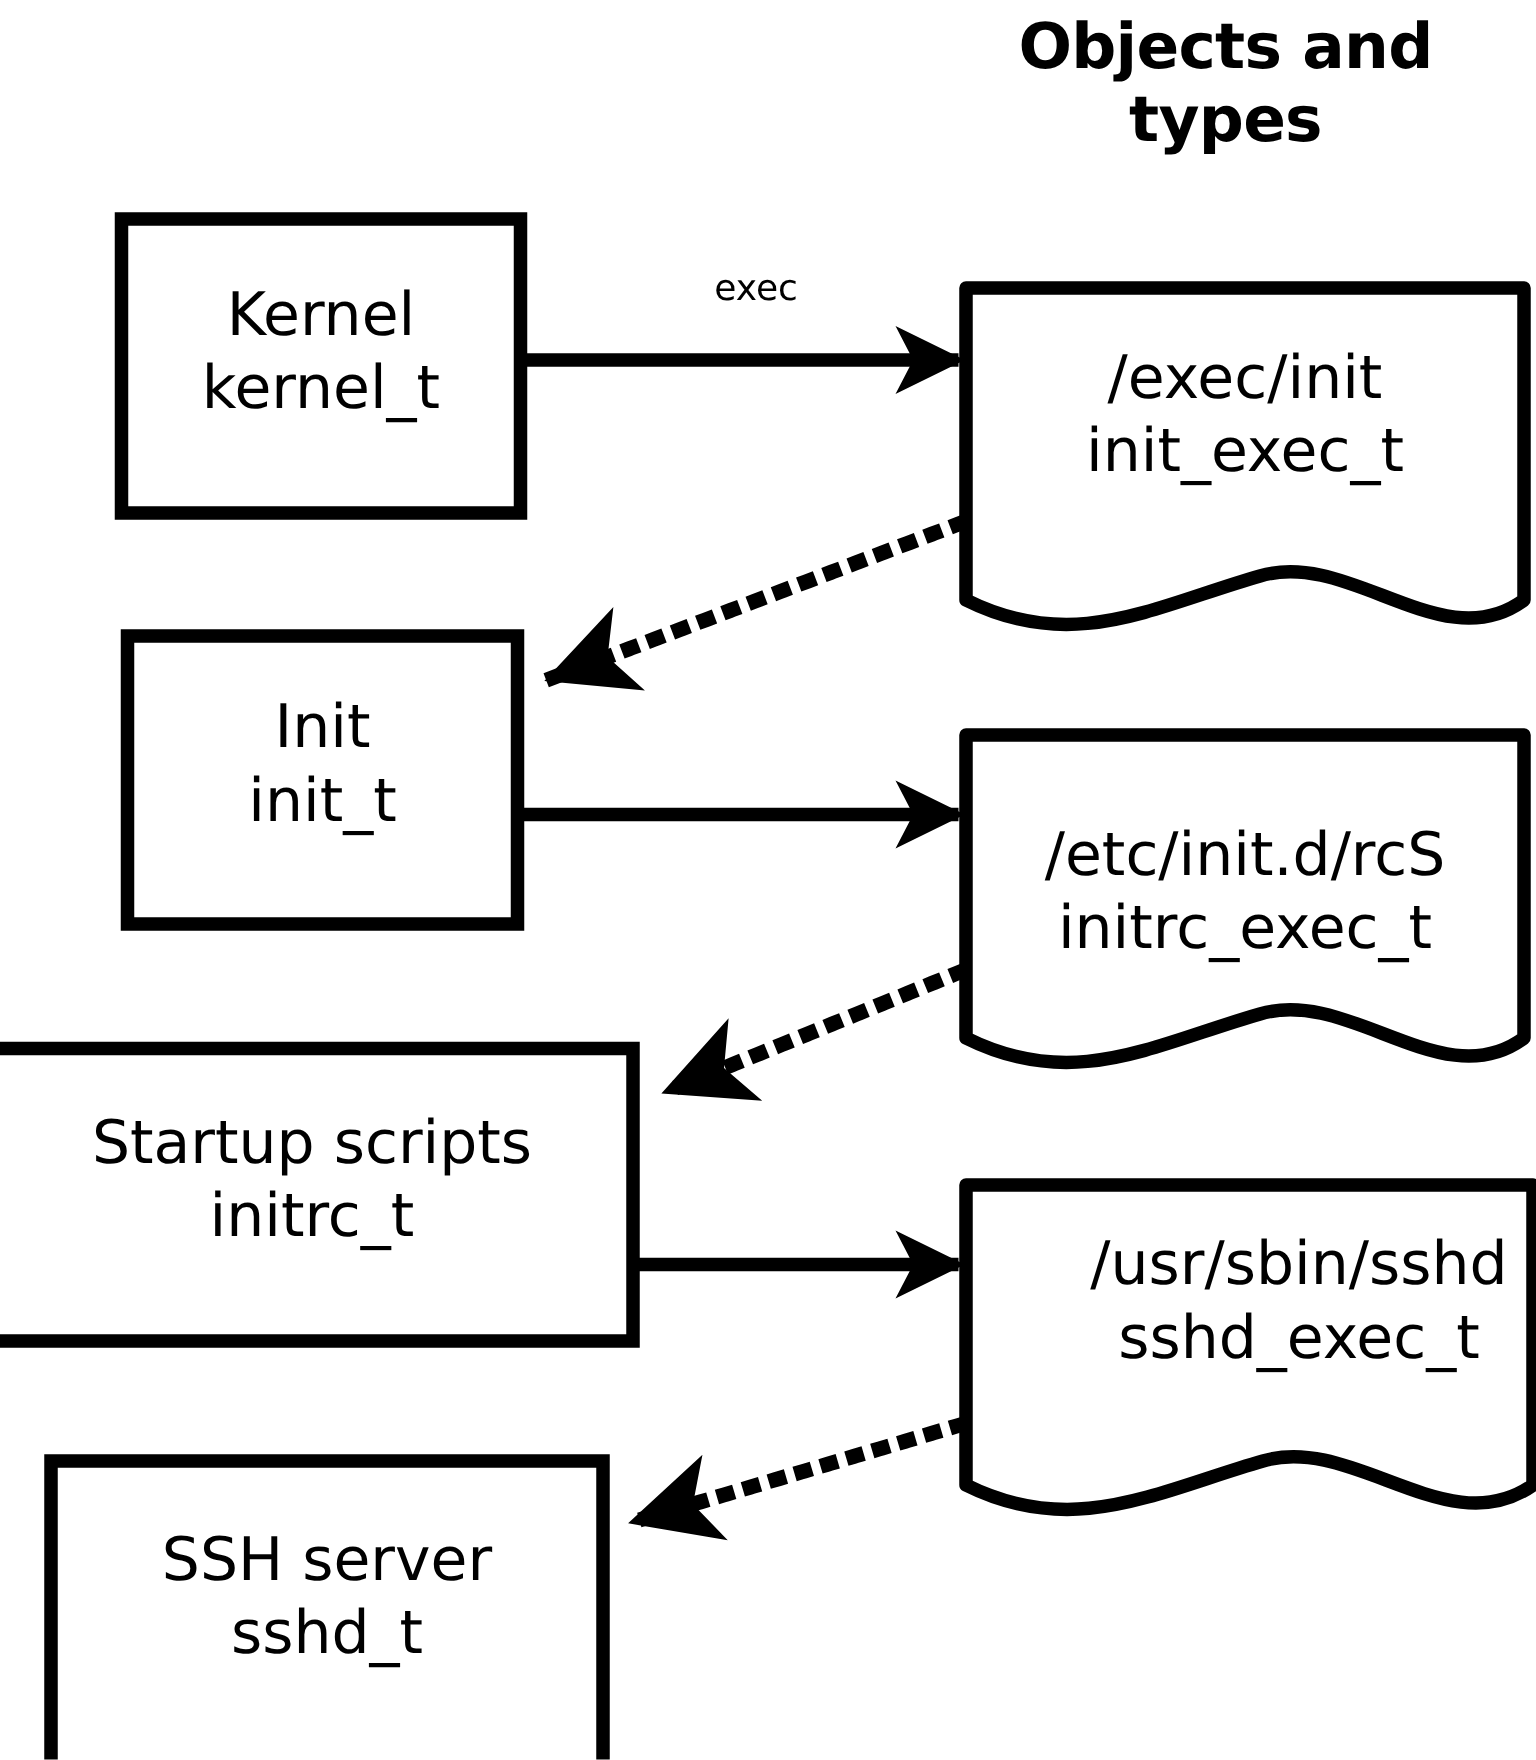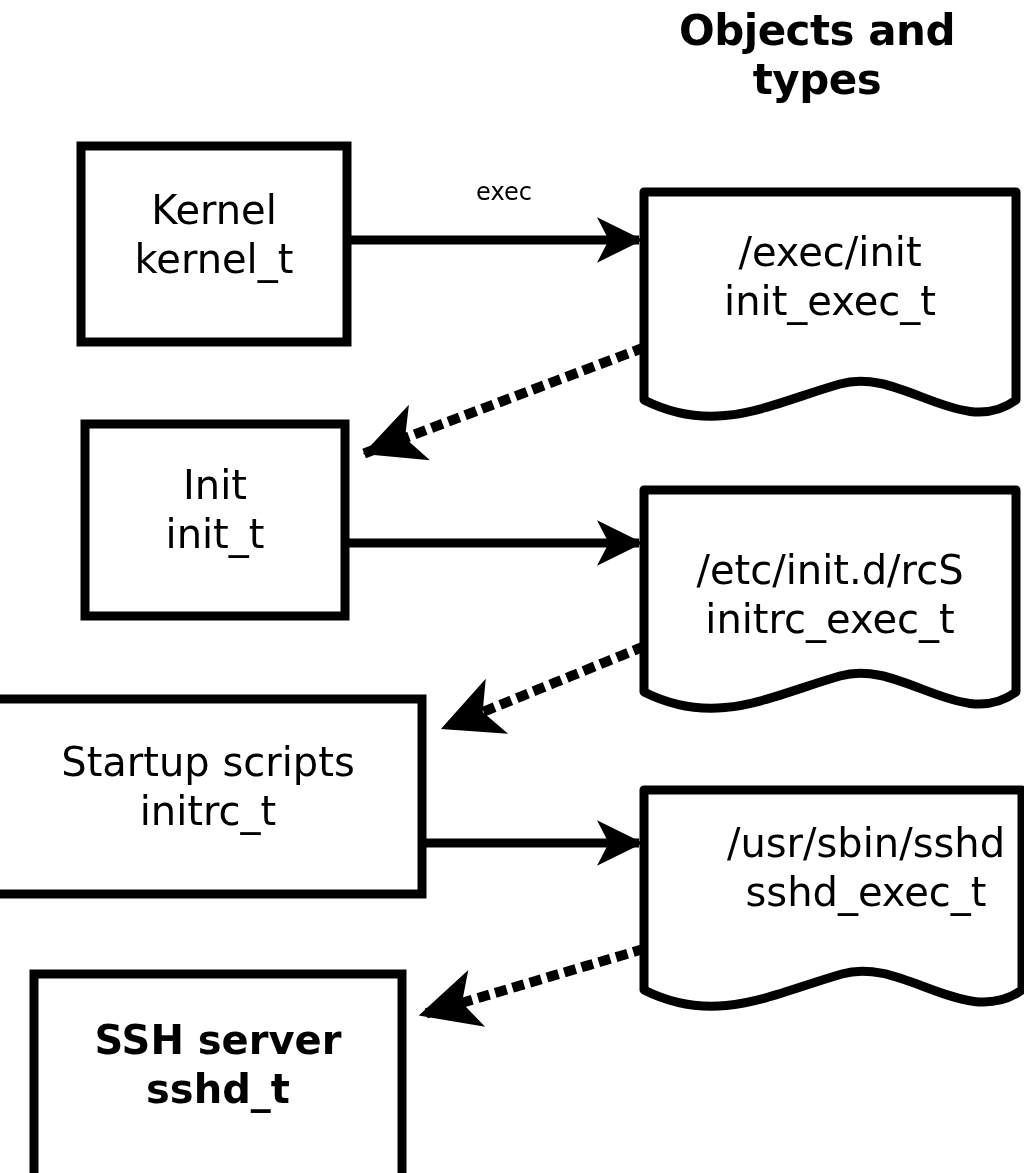--- a/index.html
+++ b/index.html
@@ -116,21 +116,21 @@
 
   <div class="node-label" style="left:81px; top:186px; width:266px;">Kernel
 kernel_t</div>
 
   <div class="node-label" style="left:85px; top:461px; width:260px;">Init
 init_t</div>
 
   <div class="node-label" style="left:-6px; top:738px; width:428px;">Startup scripts
 initrc_t</div>
 
-  <div class="node-label" style="left:34px; top:1016px; width:368px;font-weight:bold;">SSH server
+  <div class="node-label" style="left:34px; top:1016px; width:368px;">SSH server
 sshd_t</div>
 
   <div class="node-label" style="left:640px; top:228px; width:380px;">/exec/init
 init_exec_t</div>
 
   <div class="node-label" style="left:640px; top:519px; width:380px;margin-top:27px;">/etc/init.d/rcS
 initrc_exec_t</div>
 
   <div class="node-label" style="left:676px; top:819px; width:380px;">/usr/sbin/sshd
 sshd_exec_t</div>

